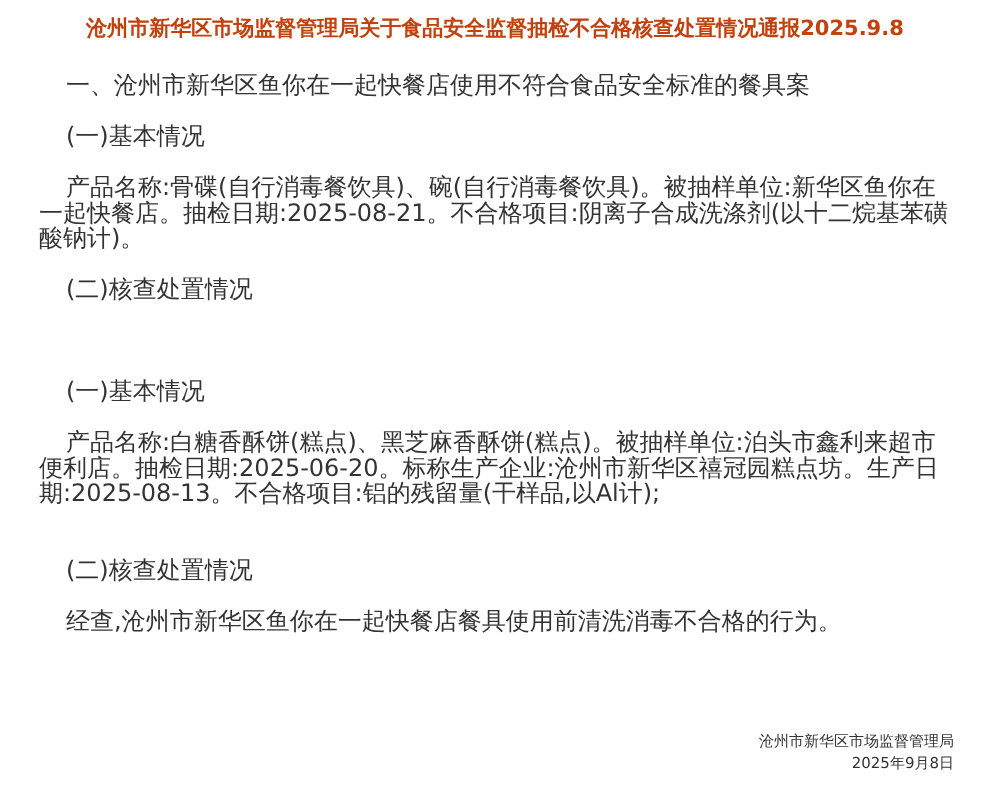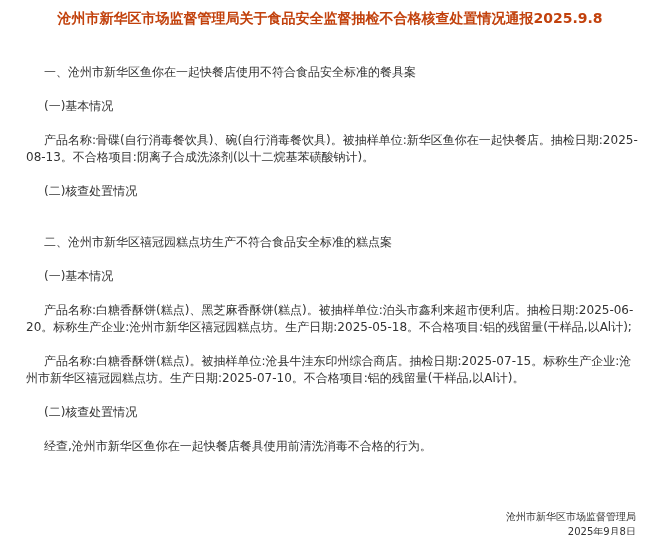--- a/index.html
+++ b/index.html
@@ -7,54 +7,52 @@
       width: 660px; height: 535px; overflow: hidden; position: relative;
       font-family: "DejaVu Sans", sans-serif; color: #333333;
     }
     .title {
       position: absolute; left: 0; top: 10px; width: 660px;
       text-align: center; color: #c2410c; font-weight: bold;
       font-size: 14px; letter-spacing: 0px; white-space: nowrap;
       font-family: "DejaVu Sans", sans-serif;
     }
     .doc {
-      position: absolute; left: 26px; top: 64px; width: 612px;
-      font-size: 12px; line-height: 17px; color: #333333;
+      position: absolute; left: 26px; top: 48px; width: 612px;
+      font-size: 16px; line-height: 17px; color: #333333;
     }
     .p { margin: 0; text-indent: 18px; }
     .gap { height: 17px; }
     .sig {
       position: absolute; right: 24px; width: 300px; text-align: right;
-      font-size: 10px; color: #333333; margin-top: 23px;
+      font-size: 10px; color: #333333;
     }
   </style>
 </head>
 <body>
 
 <div class="title">沧州市新华区市场监督管理局关于食品安全监督抽检不合格核查处置情况通报2025.9.8</div>
 
 <div class="doc">
 
   <p class="p">一、沧州市新华区鱼你在一起快餐店使用不符合食品安全标准的餐具案</p>
   <div class="gap"></div>
   <p class="p">(一)基本情况</p>
   <div class="gap"></div>
-  <p class="p">产品名称:骨碟(自行消毒餐饮具)、碗(自行消毒餐饮具)。被抽样单位:新华区鱼你在一起快餐店。抽检日期:2025-08-13。不合格项目:阴离子合成洗涤剂(以十二烷基苯磺酸钠计)。</p>
+  <p class="p">产品名称:骨碟(自行消毒餐饮具)、碗(自行消毒餐饮具)。被抽样单位:新华区鱼你在一起快餐店。抽检日期:2025-08-21。不合格项目:阴离子合成洗涤剂(以十二烷基苯磺酸钠计)。</p>
   <div class="gap"></div>
   <p class="p">(二)核查处置情况</p>
   <div class="gap"></div>
   <div class="gap"></div>
 
-  <p class="p">二、沧州市新华区禧冠园糕点坊生产不符合食品安全标准的糕点案</p>
   <div class="gap"></div>
   <p class="p">(一)基本情况</p>
   <div class="gap"></div>
-  <p class="p">产品名称:白糖香酥饼(糕点)、黑芝麻香酥饼(糕点)。被抽样单位:泊头市鑫利来超市便利店。抽检日期:2025-06-20。标称生产企业:沧州市新华区禧冠园糕点坊。生产日期:2025-05-18。不合格项目:铝的残留量(干样品,以Al计);</p>
+  <p class="p">产品名称:白糖香酥饼(糕点)、黑芝麻香酥饼(糕点)。被抽样单位:泊头市鑫利来超市便利店。抽检日期:2025-06-20。标称生产企业:沧州市新华区禧冠园糕点坊。生产日期:2025-08-13。不合格项目:铝的残留量(干样品,以Al计);</p>
   <div class="gap"></div>
-  <p class="p">产品名称:白糖香酥饼(糕点)。被抽样单位:沧县牛洼东印州综合商店。抽检日期:2025-07-15。标称生产企业:沧州市新华区禧冠园糕点坊。生产日期:2025-07-10。不合格项目:铝的残留量(干样品,以Al计)。</p>
   <div class="gap"></div>
   <p class="p">(二)核查处置情况</p>
   <div class="gap"></div>
   <p class="p">经查,沧州市新华区鱼你在一起快餐店餐具使用前清洗消毒不合格的行为。</p>
 </div>
 
 <div class="sig" style="top: 487px;">沧州市新华区市场监督管理局</div>
 <div class="sig" style="top: 502px;">2025年9月8日</div>
 
 </body></html>

